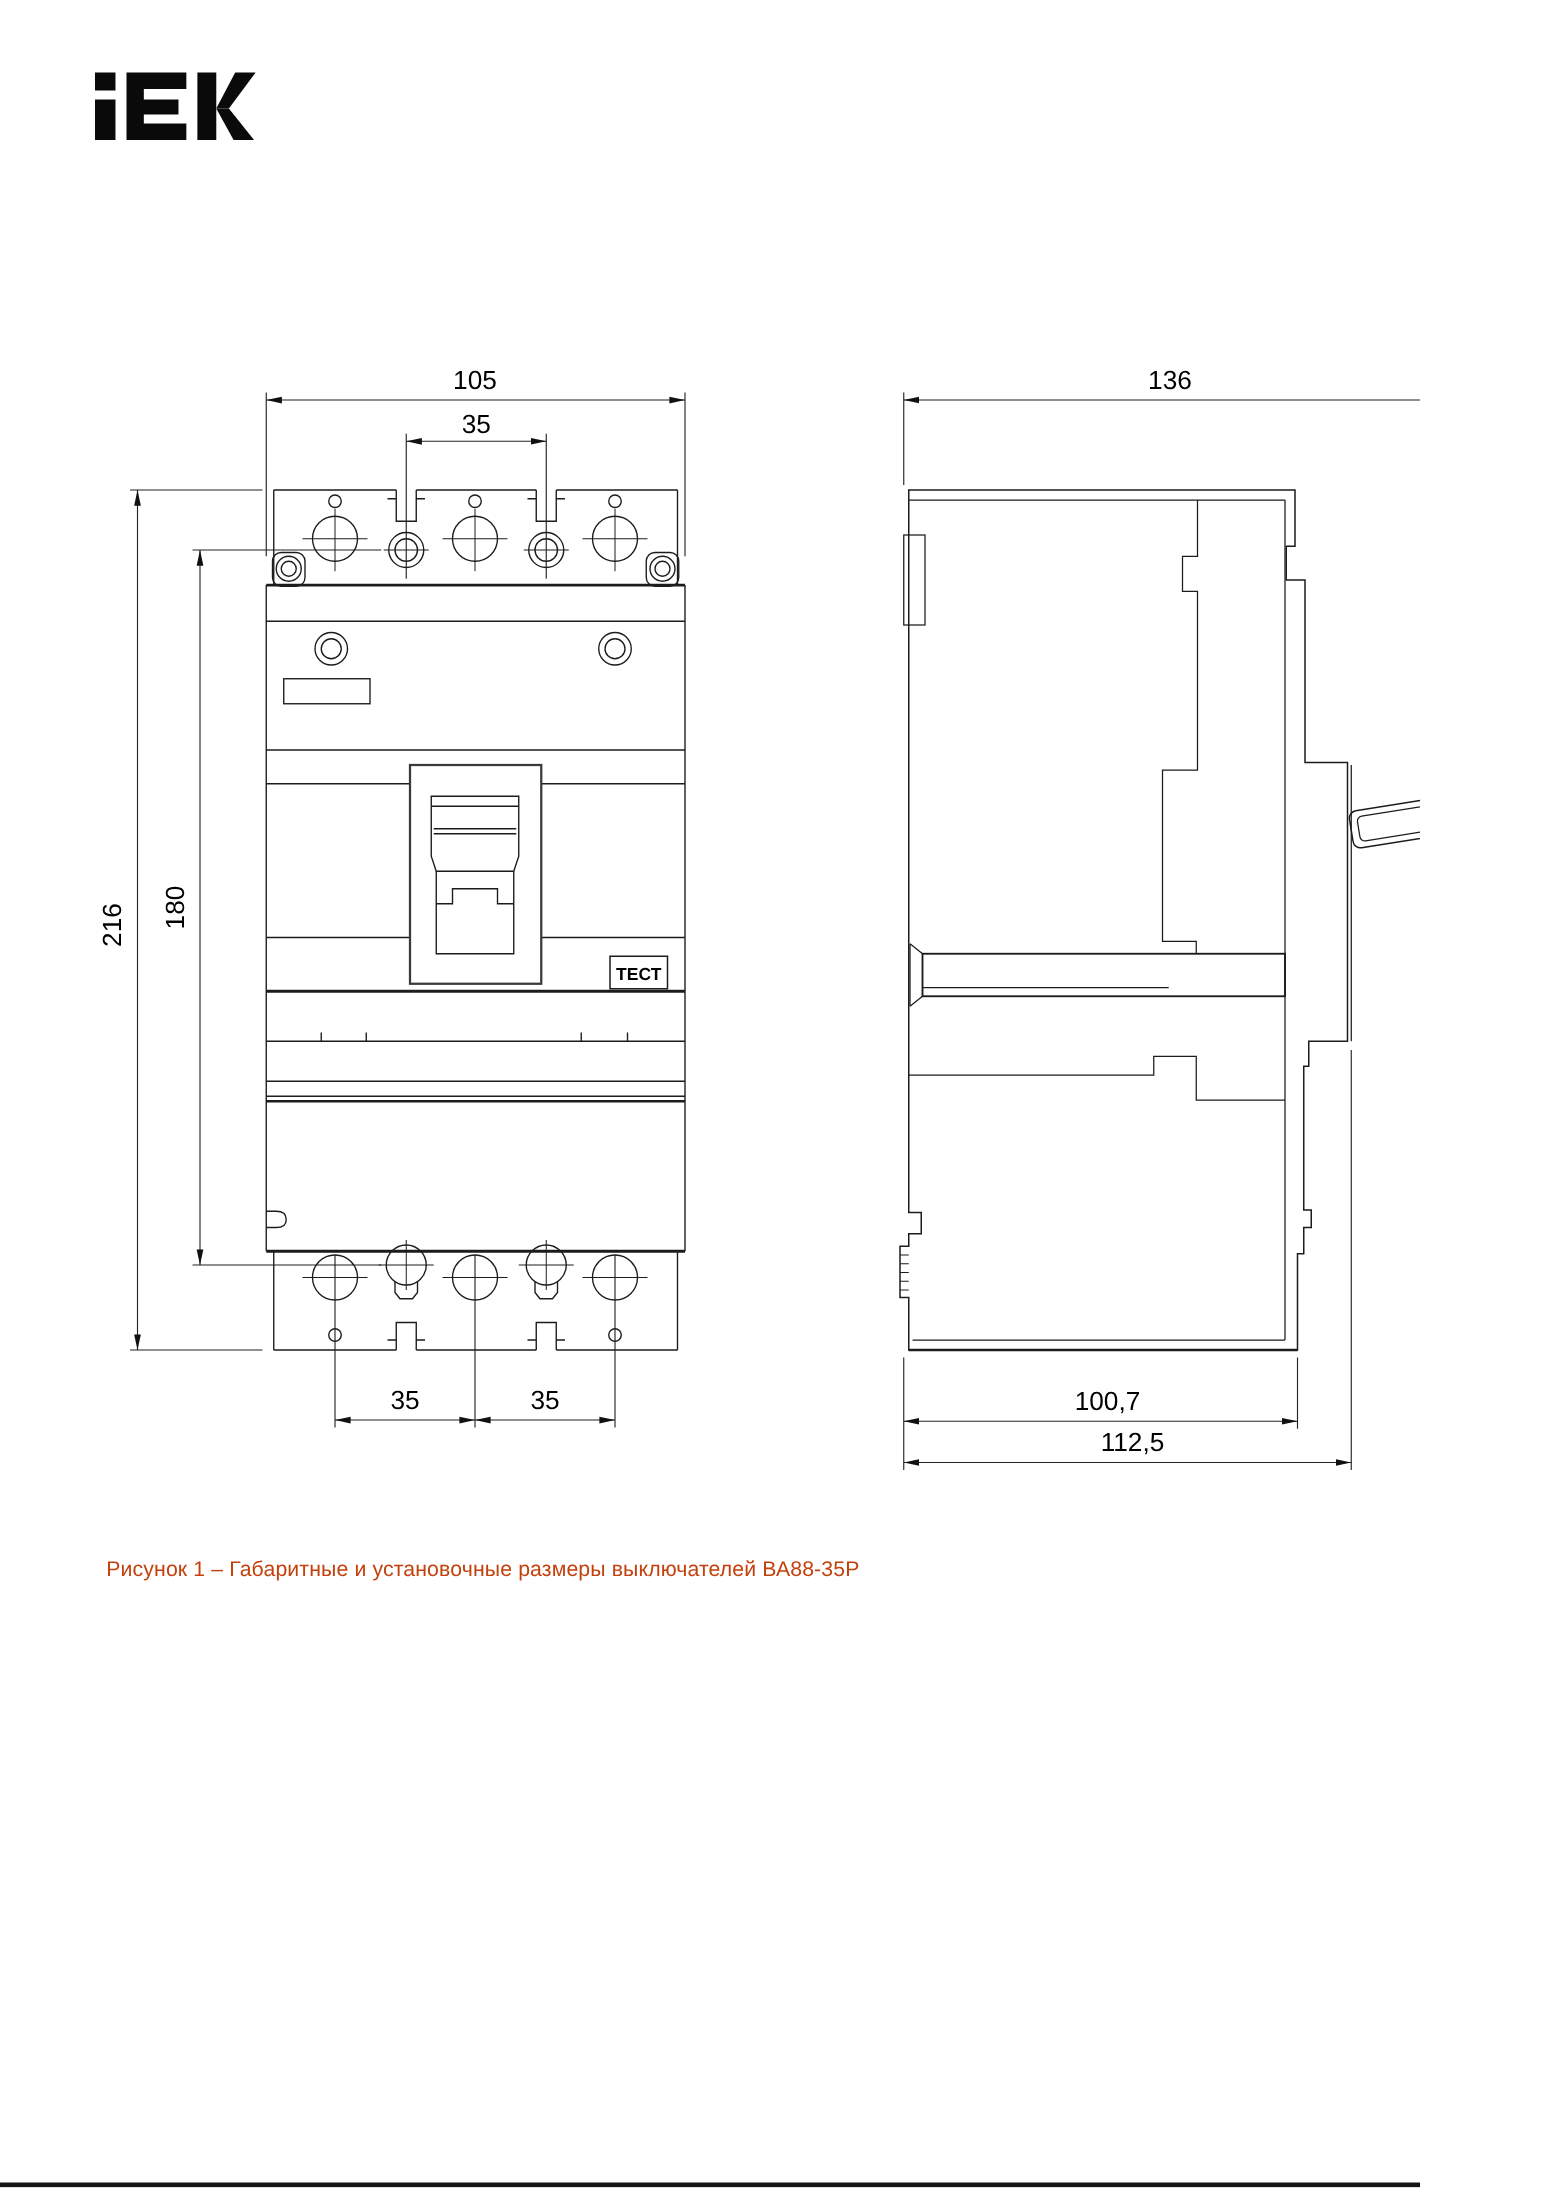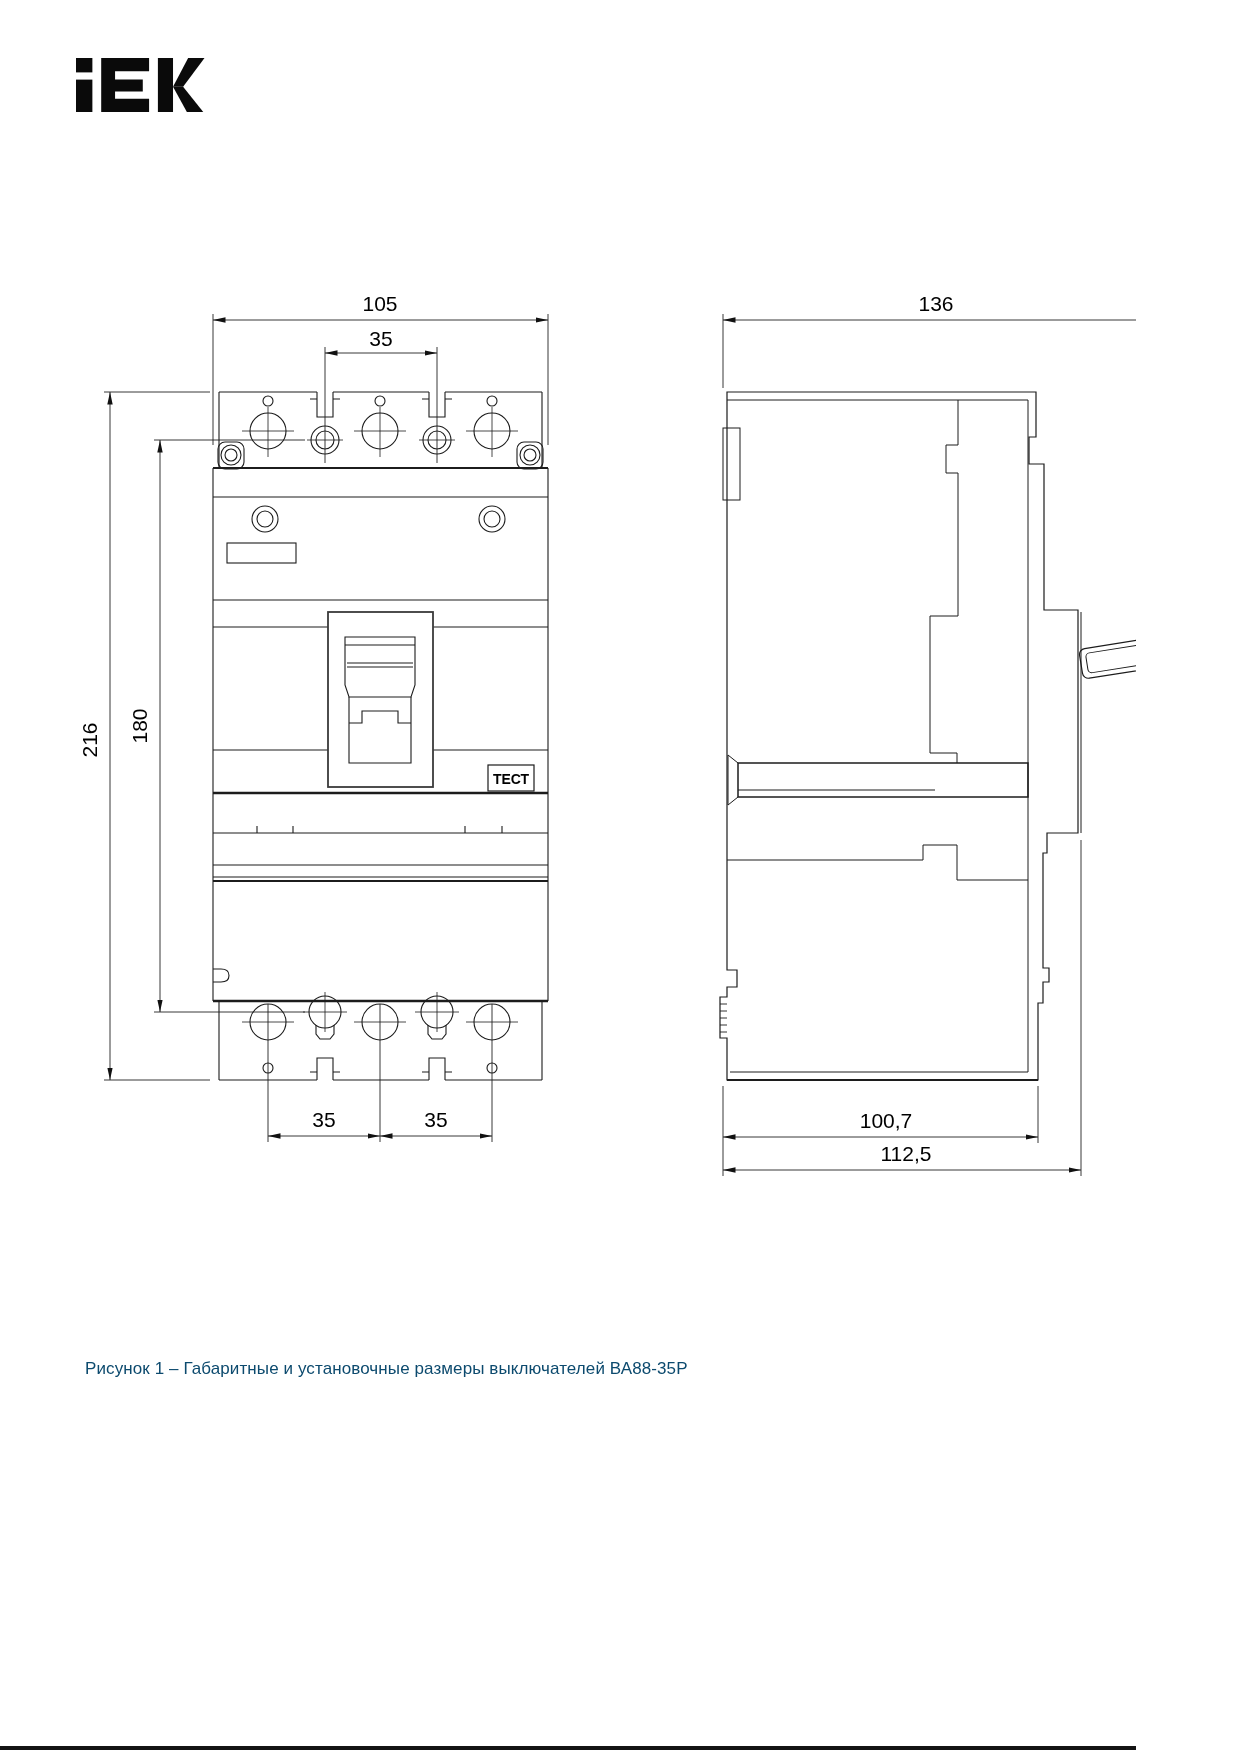--- a/index.html
+++ b/index.html
@@ -6,23 +6,23 @@
   .sheet{
     position:relative;
     width:1136px;height:1750px;
     background:#ffffff;
     font-family:"Liberation Sans", sans-serif;
     overflow:hidden;
   }
   .sheet svg{position:absolute;left:0;top:0;}
   .caption{
     position:absolute;
-    left:85px;top:1359px;
+    left:85px;top:1246px;
     font-size:17px;
-    color:#0c4a6e;
+    color:#c2410c;
     letter-spacing:0.1px;
     white-space:nowrap;
   }
   .page-edge{
     position:absolute;
     left:0;top:1746px;width:1244px;height:4px;
     background:#141414;
   }
   text{
     font-family:"Liberation Sans", sans-serif;

